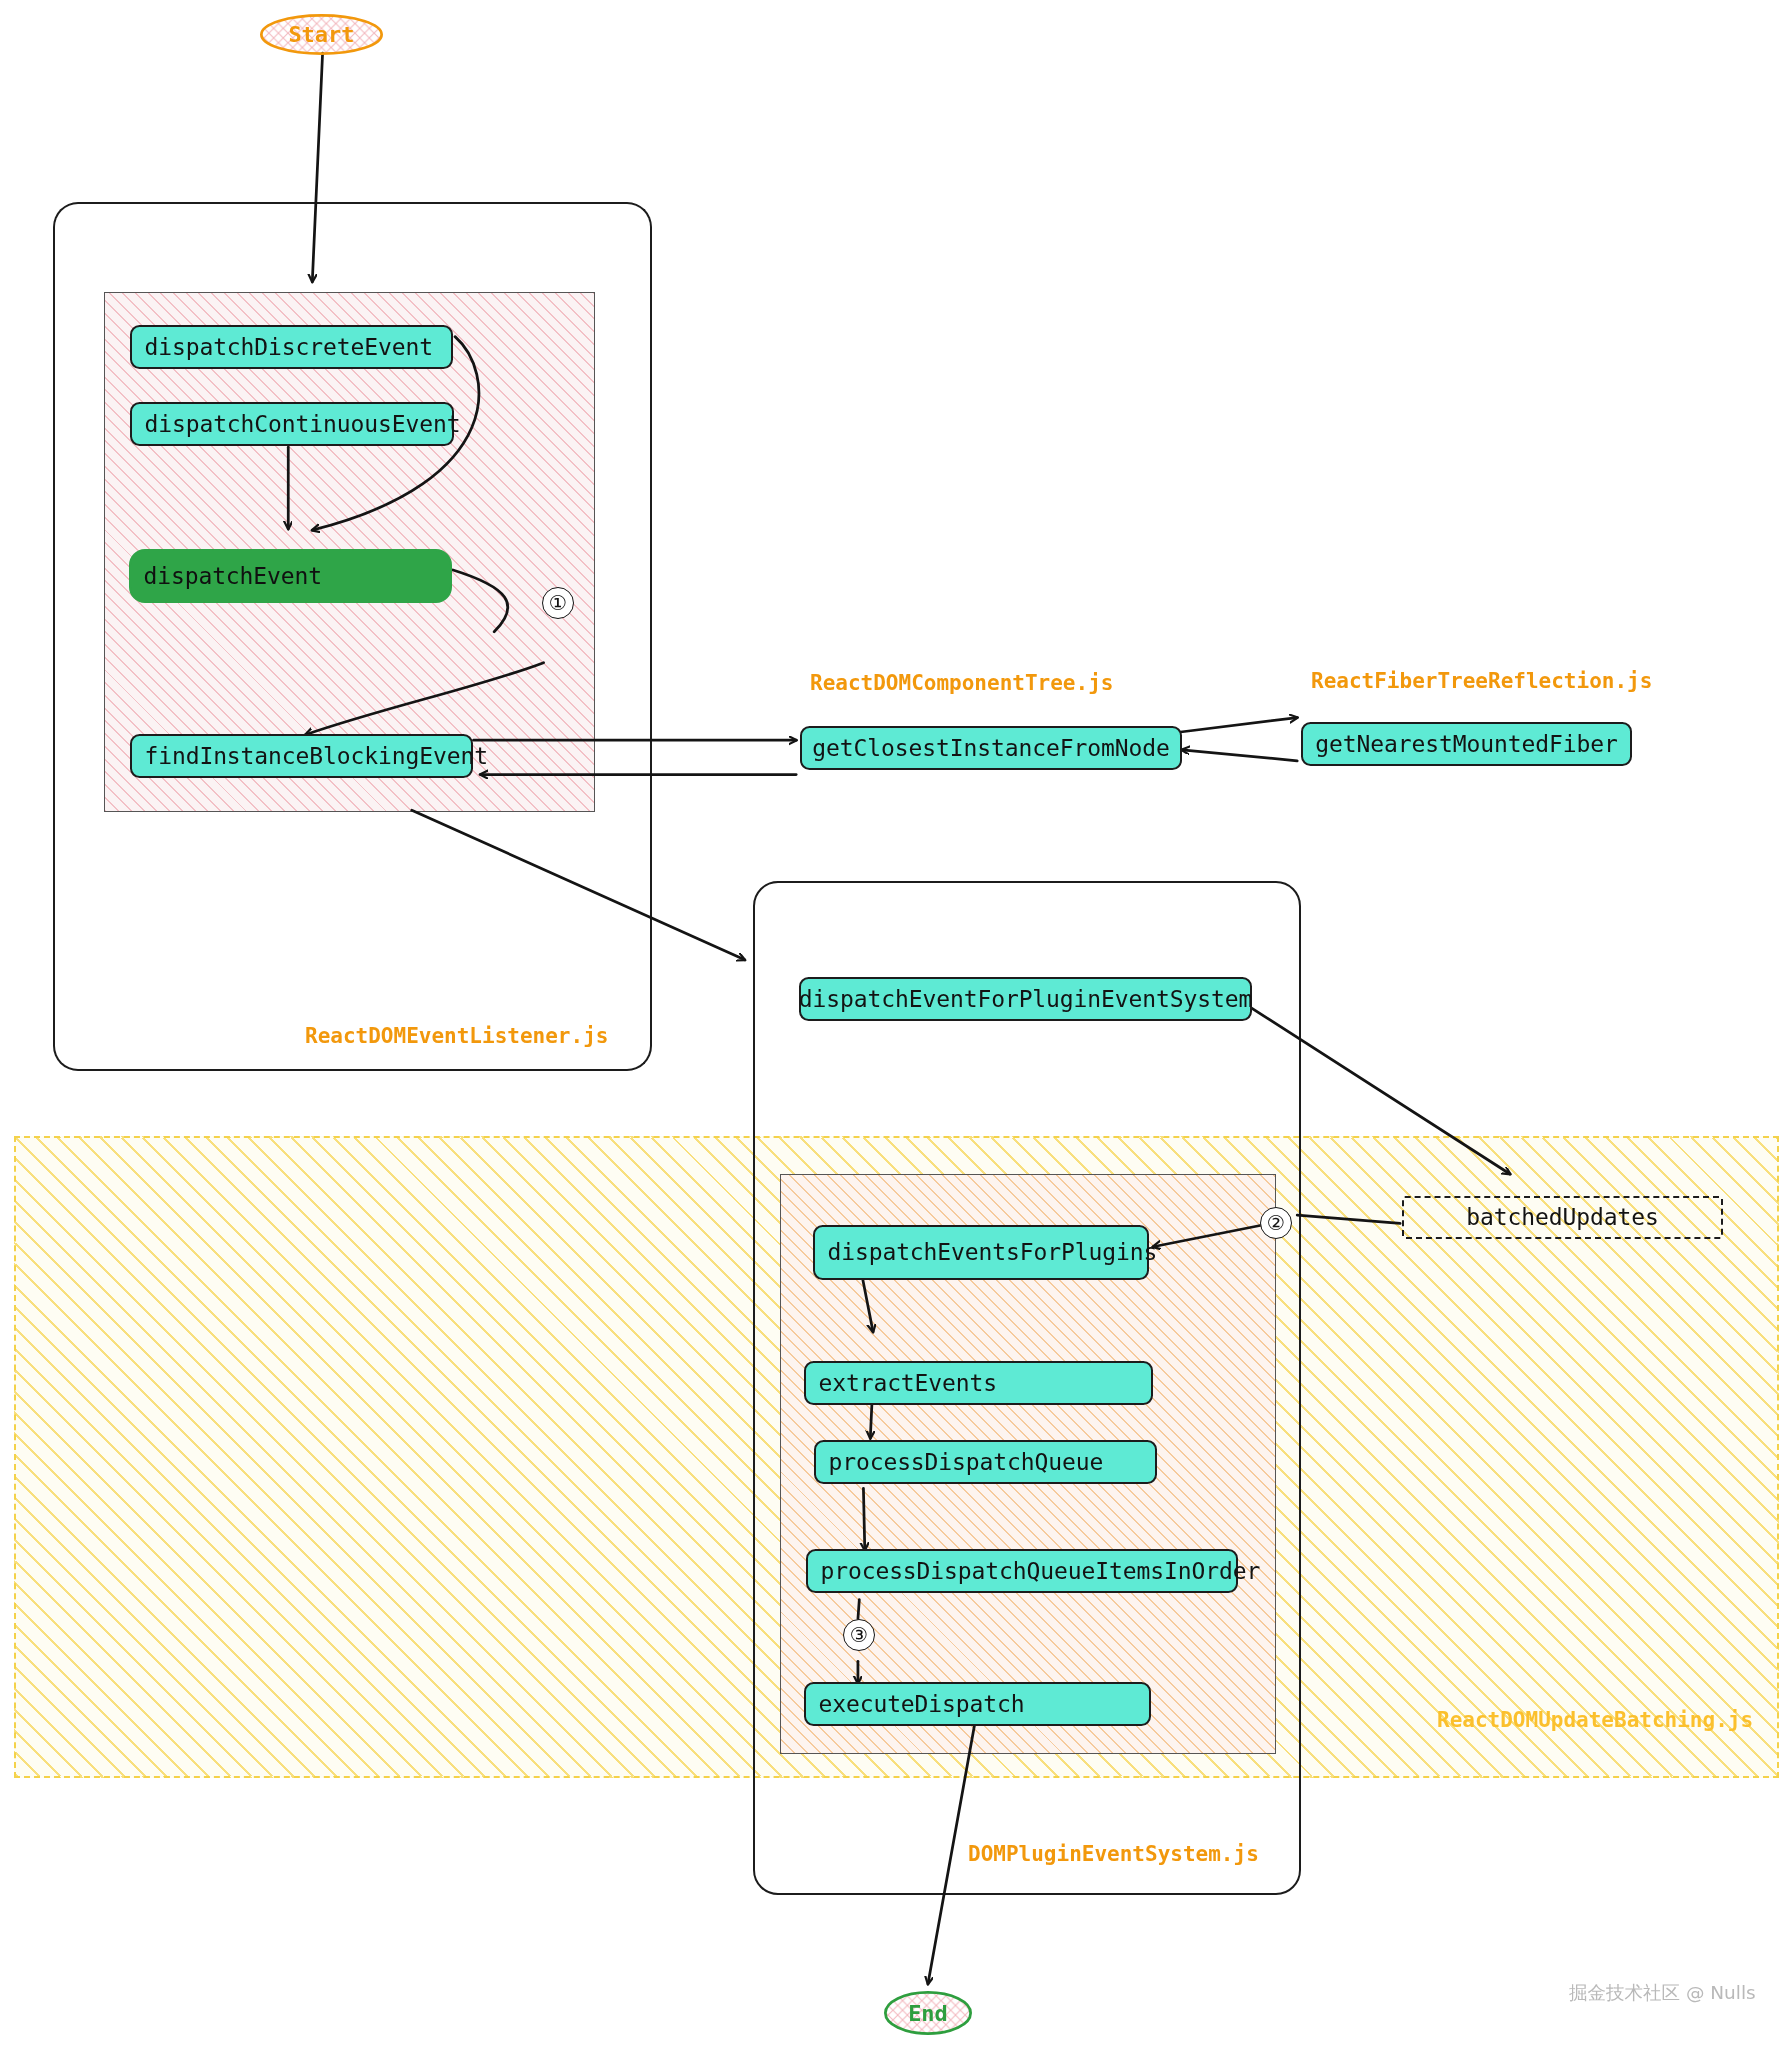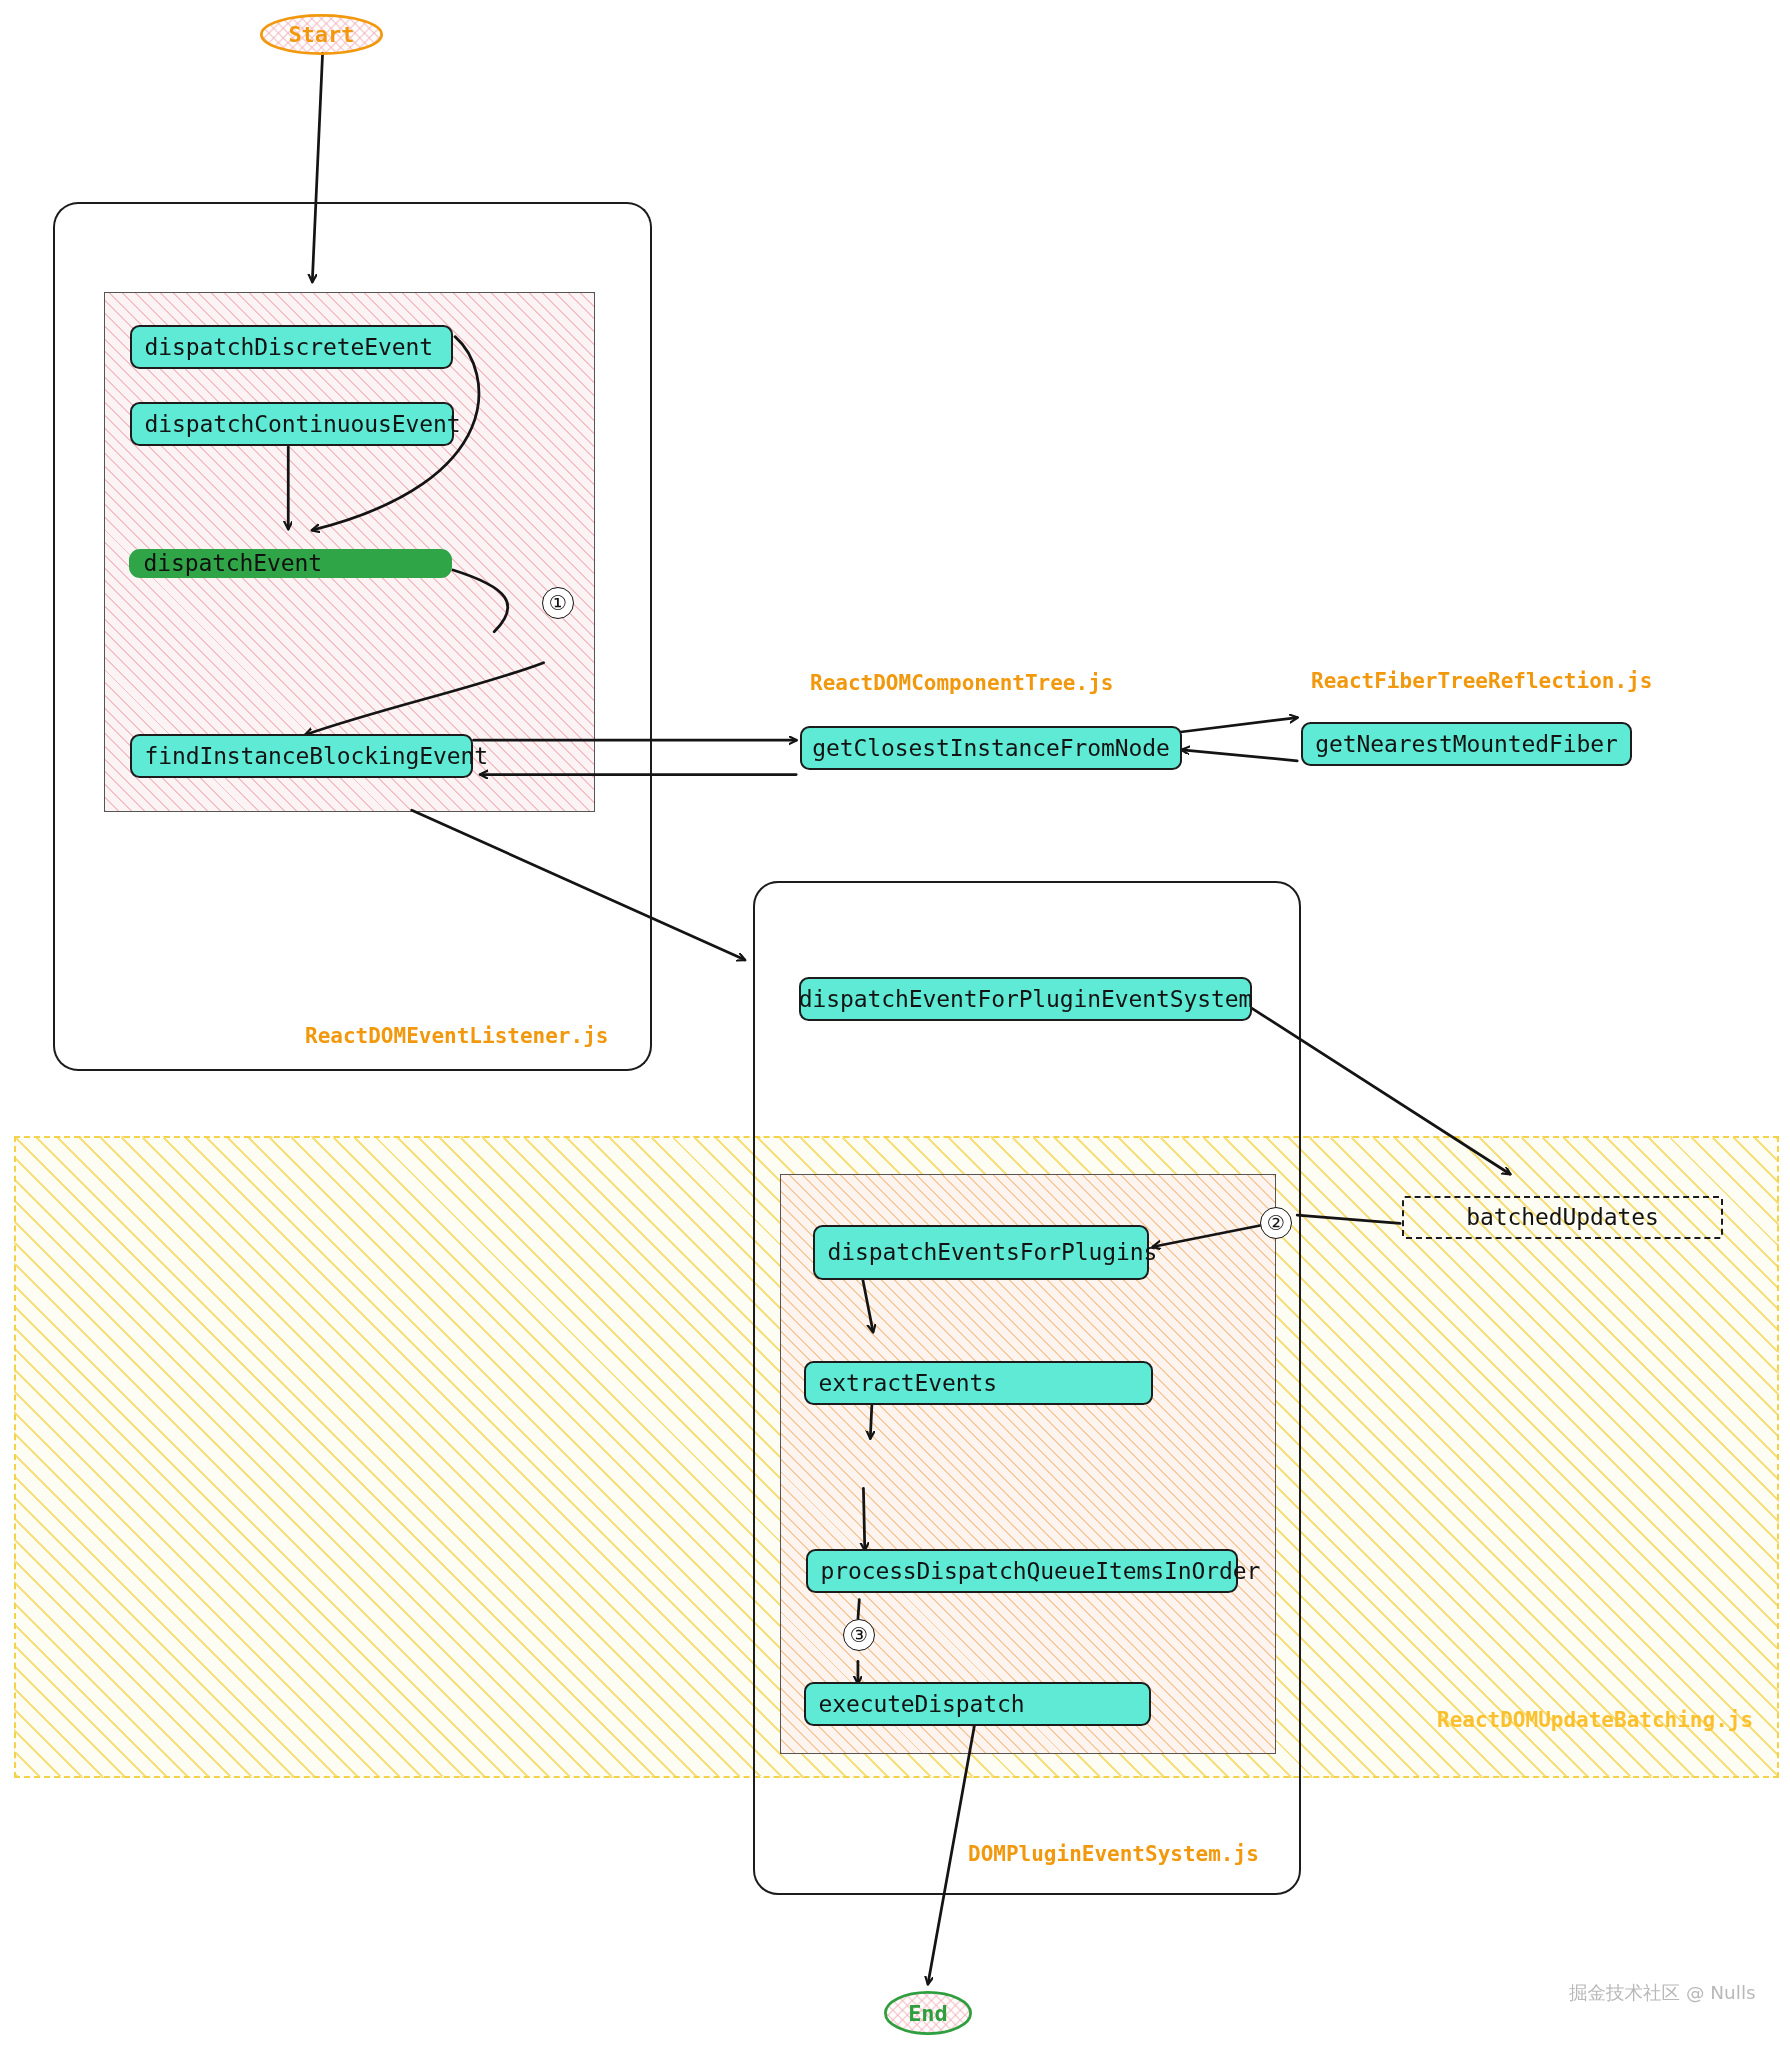--- a/index.html
+++ b/index.html
@@ -183,21 +183,21 @@
   </div>
 
   <div class="node" style="left:130px;top:325px;width:323px;height:44px;">
     <span>dispatchDiscreteEvent</span>
   </div>
 
   <div class="node" style="left:130px;top:402px;width:324px;height:44px;">
     <span>dispatchContinuousEvent</span>
   </div>
 
-  <div class="node green" style="left:129px;top:549px;width:323px;height:29px;border-radius:11px;">
+  <div class="node green" style="left:129px;top:549px;width:323px;height:54px;border-radius:16px;">
     <span>dispatchEvent</span>
   </div>
 
   <div class="node" style="left:130px;top:734px;width:343px;height:44px;">
     <span>findInstanceBlockingEvent</span>
   </div>
 
   <div class="node center" style="left:800px;top:726px;width:382px;height:44px;">
     <span>getClosestInstanceFromNode</span>
   </div>
@@ -215,20 +215,23 @@
   </div>
 
   <div class="node" style="left:813px;top:1225px;width:336px;height:55px;">
     <span>dispatchEventsForPlugins</span>
   </div>
 
   <div class="node" style="left:804px;top:1333px;width:349px;height:44px;margin-top:28px;">
     <span>extractEvents</span>
   </div>
 
+  <div class="node" style="left:814px;top:1440px;width:343px;height:44px;">
+    <span>processDispatchQueue</span>
+  </div>
 
   <div class="node" style="left:806px;top:1549px;width:432px;height:44px;">
     <span>processDispatchQueueItemsInOrder</span>
   </div>
 
   <div class="node" style="left:804px;top:1682px;width:347px;height:44px;">
     <span>executeDispatch</span>
   </div>
 
   <div class="watermark" style="left:1569px;top:1980px;">掘金技术社区 @ Nulls</div>

